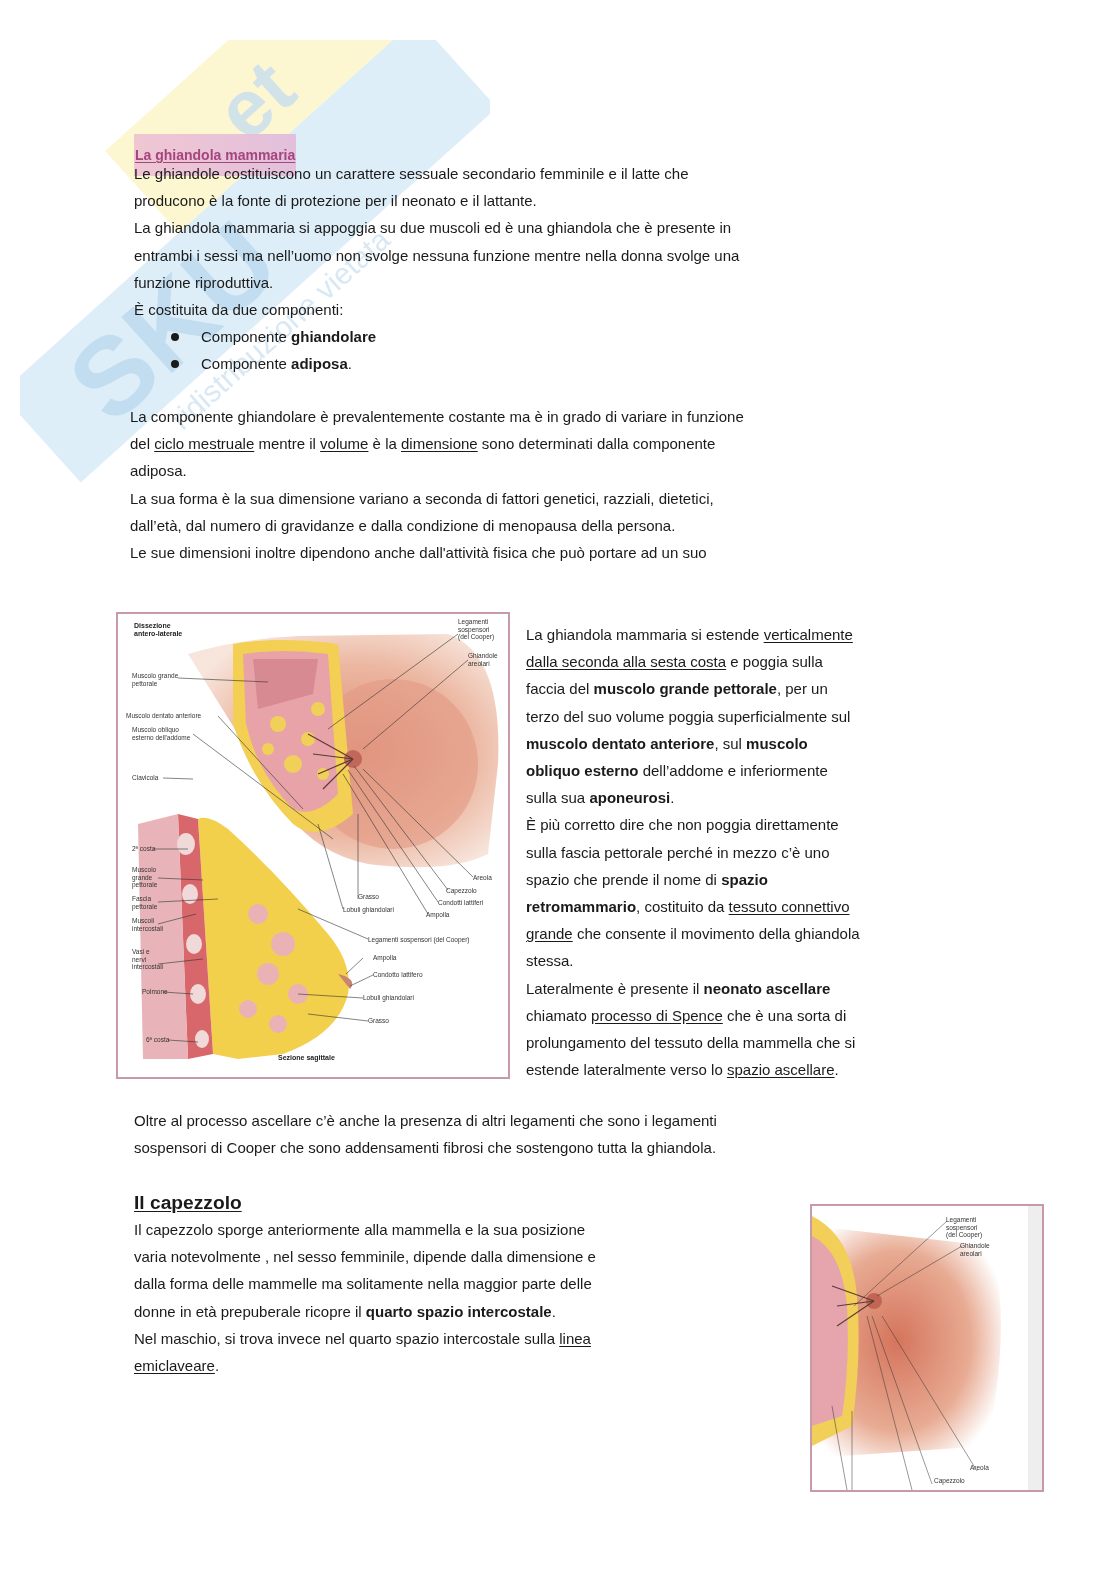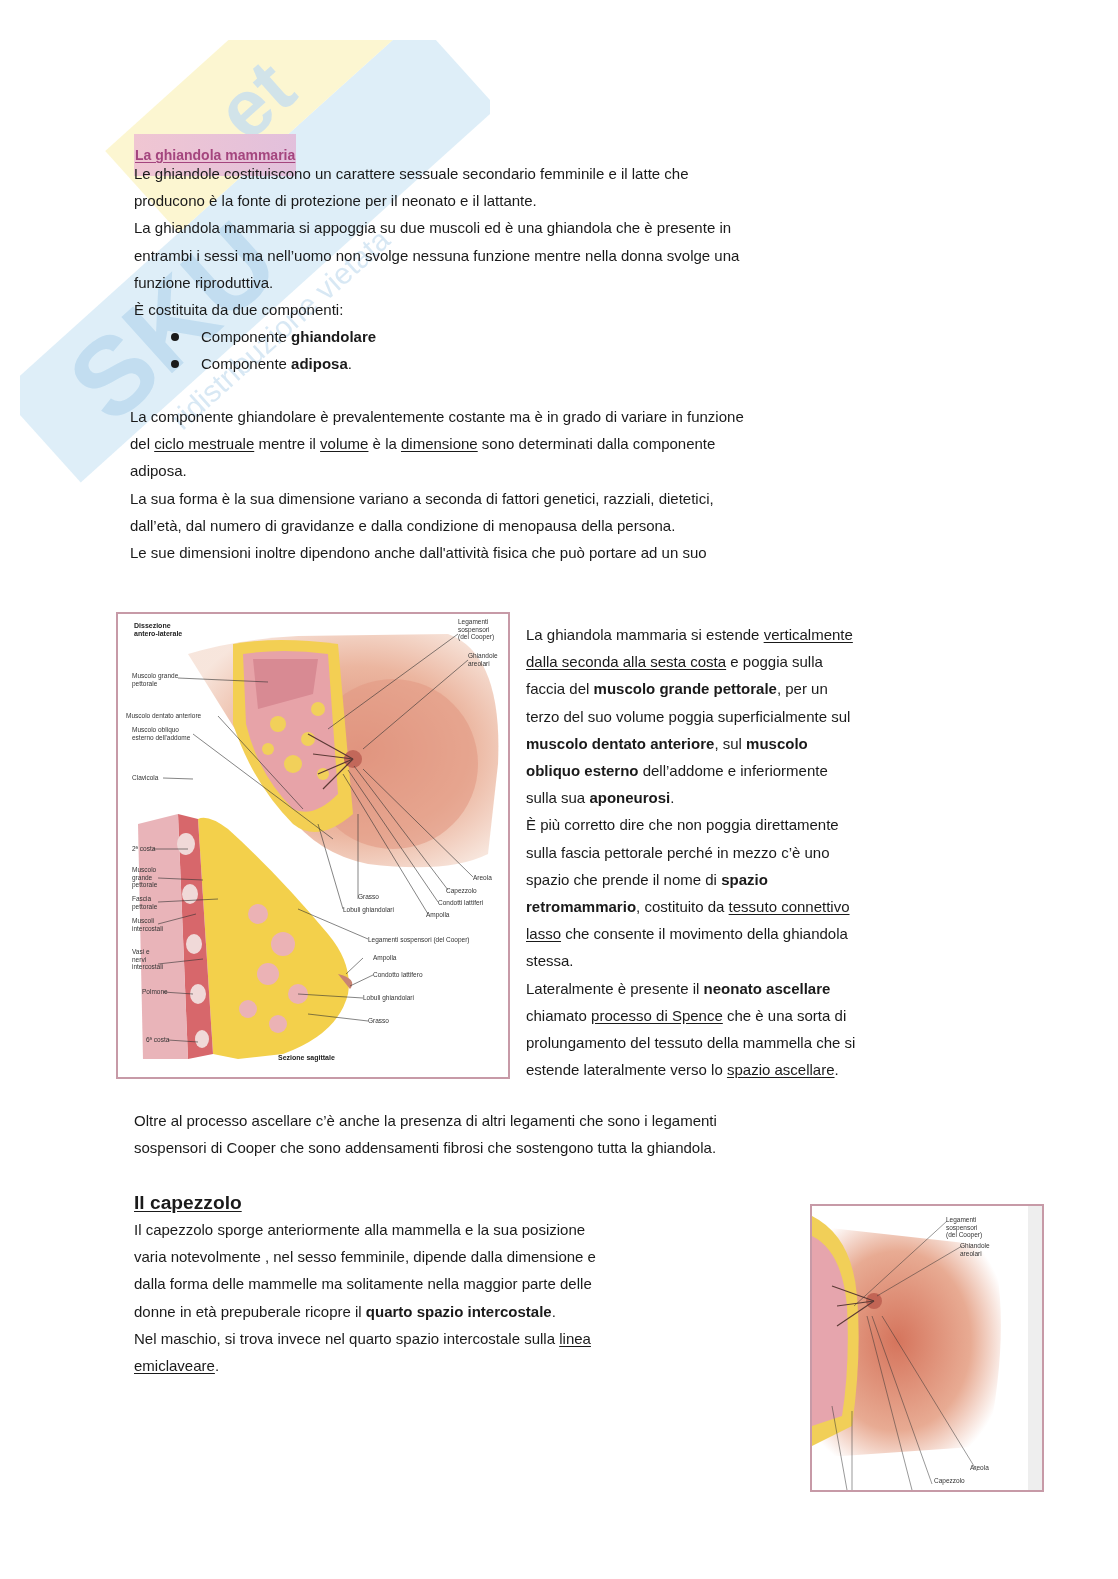--- a/index.html
+++ b/index.html
@@ -212,21 +212,21 @@
     <p><span class="u">dalla seconda alla sesta costa</span><span> e poggia sulla</span></p>
     <p><span>faccia del </span><b>muscolo grande pettorale</b><span>, per un</span></p>
     <p>terzo del suo volume poggia superficialmente sul</p>
     <p><b>muscolo dentato anteriore</b><span>, sul </span><b>muscolo</b></p>
     <p><b>obliquo esterno</b><span> dell’addome e inferiormente</span></p>
     <p><span>sulla sua </span><b>aponeurosi</b><span>.</span></p>
     <p>È più corretto dire che non poggia direttamente</p>
     <p>sulla fascia pettorale perché in mezzo c’è uno</p>
     <p><span>spazio che prende il nome di </span><b>spazio</b></p>
     <p><b>retromammario</b><span>, costituito da </span><span class="u">tessuto connettivo</span></p>
-    <p><span class="u">lasso</span><span> che consente il movimento della ghiandola</span></p>
+    <p><span class="u">grande</span><span> che consente il movimento della ghiandola</span></p>
     <p>stessa.</p>
     <p><span>Lateralmente è presente il </span><b>neonato ascellare</b></p>
     <p><span>chiamato </span><span class="u">processo di Spence</span><span> che è una sorta di</span></p>
     <p>prolungamento del tessuto della mammella che si</p>
     <p><span>estende lateralmente verso lo </span><span class="u">spazio ascellare</span><span>.</span></p>
   </div>
 
   <div class="txt" style="left:134px; top:1107px; width:880px;">
     <p>Oltre al processo ascellare c’è anche la presenza di altri legamenti che sono i legamenti</p>
     <p>sospensori di Cooper che sono addensamenti fibrosi che sostengono tutta la ghiandola.</p>

